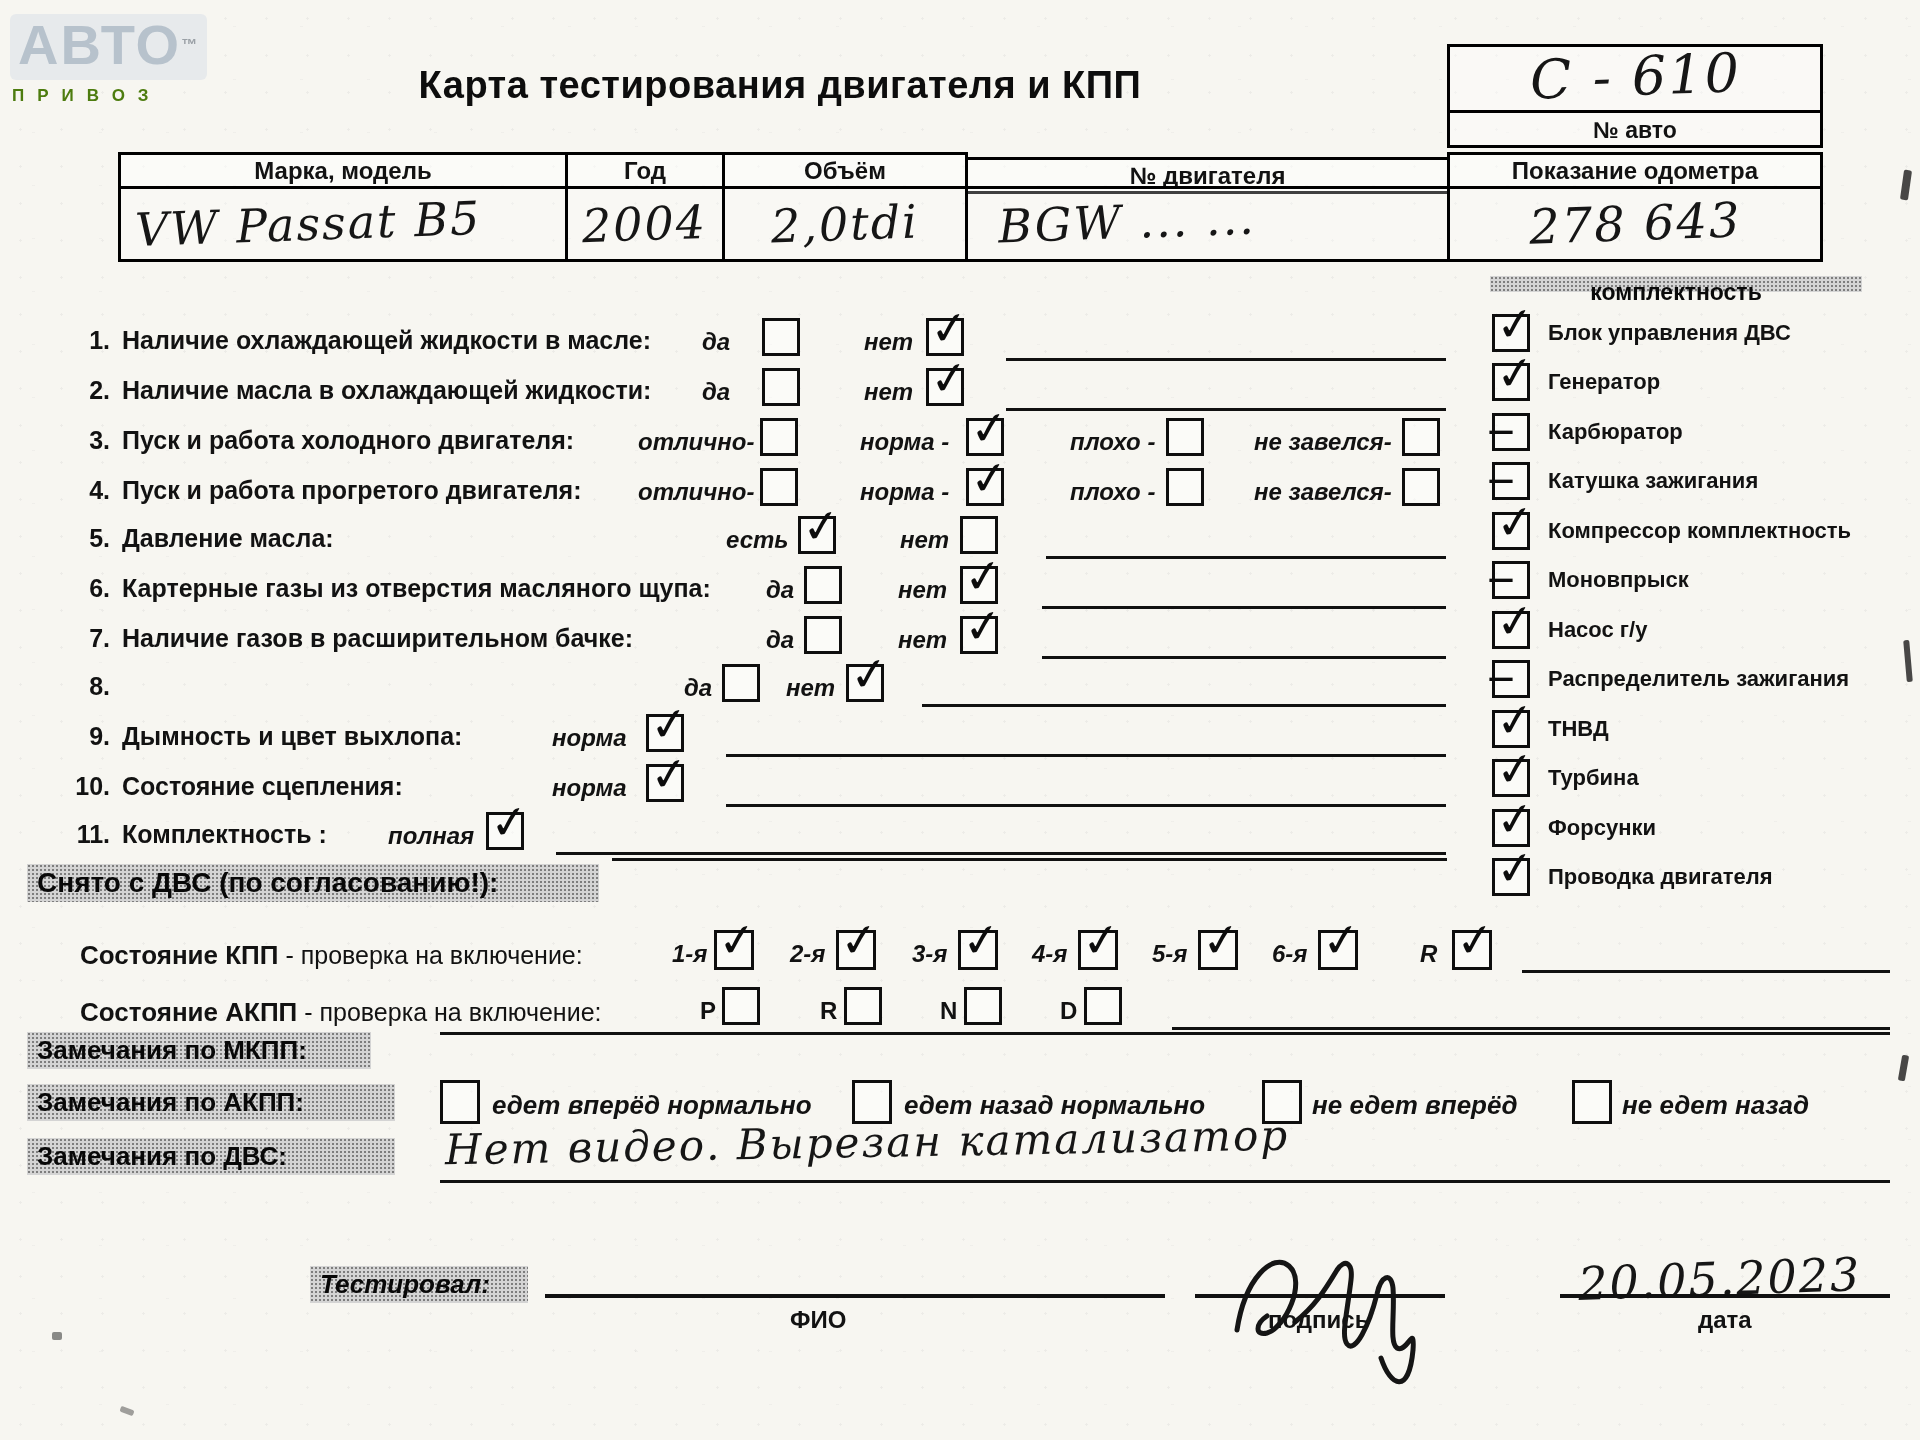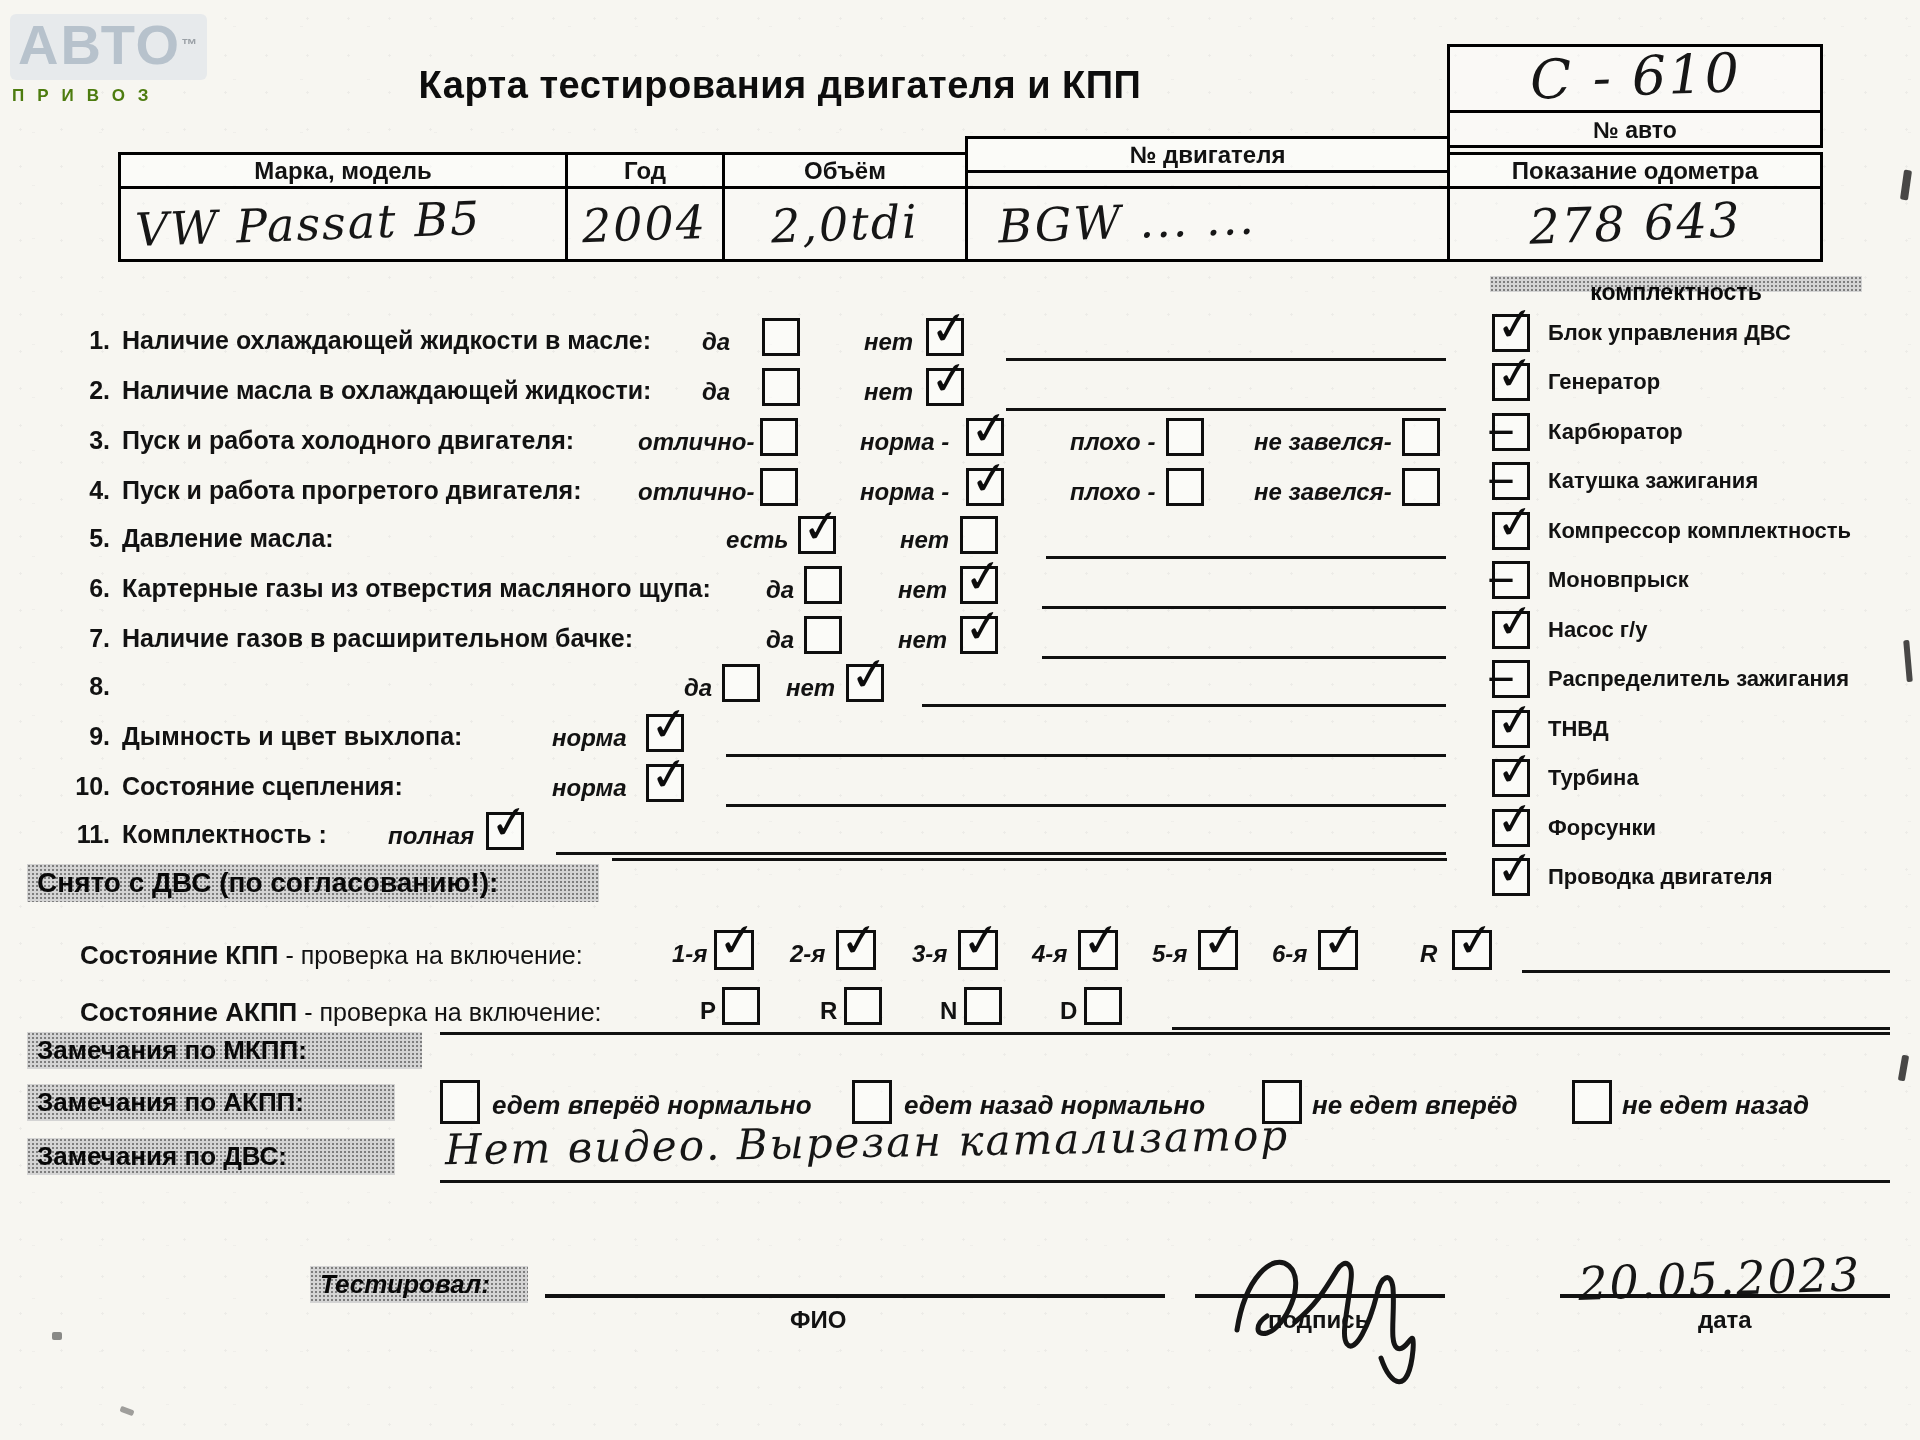--- a/index.html
+++ b/index.html
@@ -69,21 +69,21 @@
 <div class="title">Карта тестирования двигателя  и КПП</div>
 
 <div class="code-box">
   <div class="code-cell"><span class="hw code-hw">С - 610</span></div>
   <div class="noauto-cell">№ авто</div>
 </div>
 
 <div class="cell hdr" style="left:118px;top:152px;width:450px;">Марка, модель</div>
 <div class="cell hdr" style="left:565px;top:152px;width:160px;">Год</div>
 <div class="cell hdr" style="left:722px;top:152px;width:246px;">Объём</div>
-<div class="cell hdr" style="left:965px;top:136px;width:485px;">№ двигателя</div>
+<div class="cell hdr" style="left:965px;top:157px;width:485px;">№ двигателя</div>
 <div class="cell hdr halftone" style="left:1447px;top:152px;width:376px;">Показание одометра</div>
 
 <div class="cell val" style="left:118px;top:186px;width:450px;text-align:left;"><span class="hw" style="font-size:46px;margin:8px 0 0 14px;">VW Passat B5</span></div>
 <div class="cell val" style="left:565px;top:186px;width:160px;"><span class="hw" style="font-size:46px;margin-top:8px;">2004</span></div>
 <div class="cell val" style="left:722px;top:186px;width:246px;"><span class="hw" style="font-size:46px;margin-top:8px;">2,0tdi</span></div>
 <div class="cell val" style="left:965px;top:186px;width:485px;text-align:left;"><span class="hw" style="font-size:46px;margin:6px 0 0 30px;">BGW  ...   ...</span></div>
 <div class="cell val" style="left:1447px;top:186px;width:376px;"><span class="hw" style="font-size:48px;margin-top:6px;">278 643</span></div>
 
 <div class="row" style="top:316px">
   <span class="num">1.</span>
@@ -365,21 +365,21 @@
   <span class="cb" style="left:964px">
       <i class="mark"></i>
     </span>
   <span class="opt" style="left:1060px;font-style:normal">D</span>
   <span class="cb" style="left:1084px">
       <i class="mark"></i>
     </span>
   <span class="blank" style="left:1172px;width:718px"></span>
 </div>
 
-<div class="banner halftone" style="left:27px;top:1032px;width:395px;font-size:26px;">Замечания по МКПП:</div>
+<div class="banner halftone" style="left:27px;top:1032px;width:344px;font-size:26px;">Замечания по МКПП:</div>
 <span class="blank abs" style="left:440px;top:1032px;width:1450px;border-bottom:3px solid #111;"></span>
 
 <div class="banner halftone" style="left:27px;top:1084px;width:368px;font-size:26px;">Замечания по АКПП:</div>
 <div class="row" style="top:1078px">
   <span class="cb" style="left:440px;width:40px;height:44px">
       <i class="mark"></i>
     </span>
   <span class="opt" style="left:492px;font-size:26px;">едет вперёд нормально</span>
   <span class="cb" style="left:852px;width:40px;height:44px">
       <i class="mark"></i>

